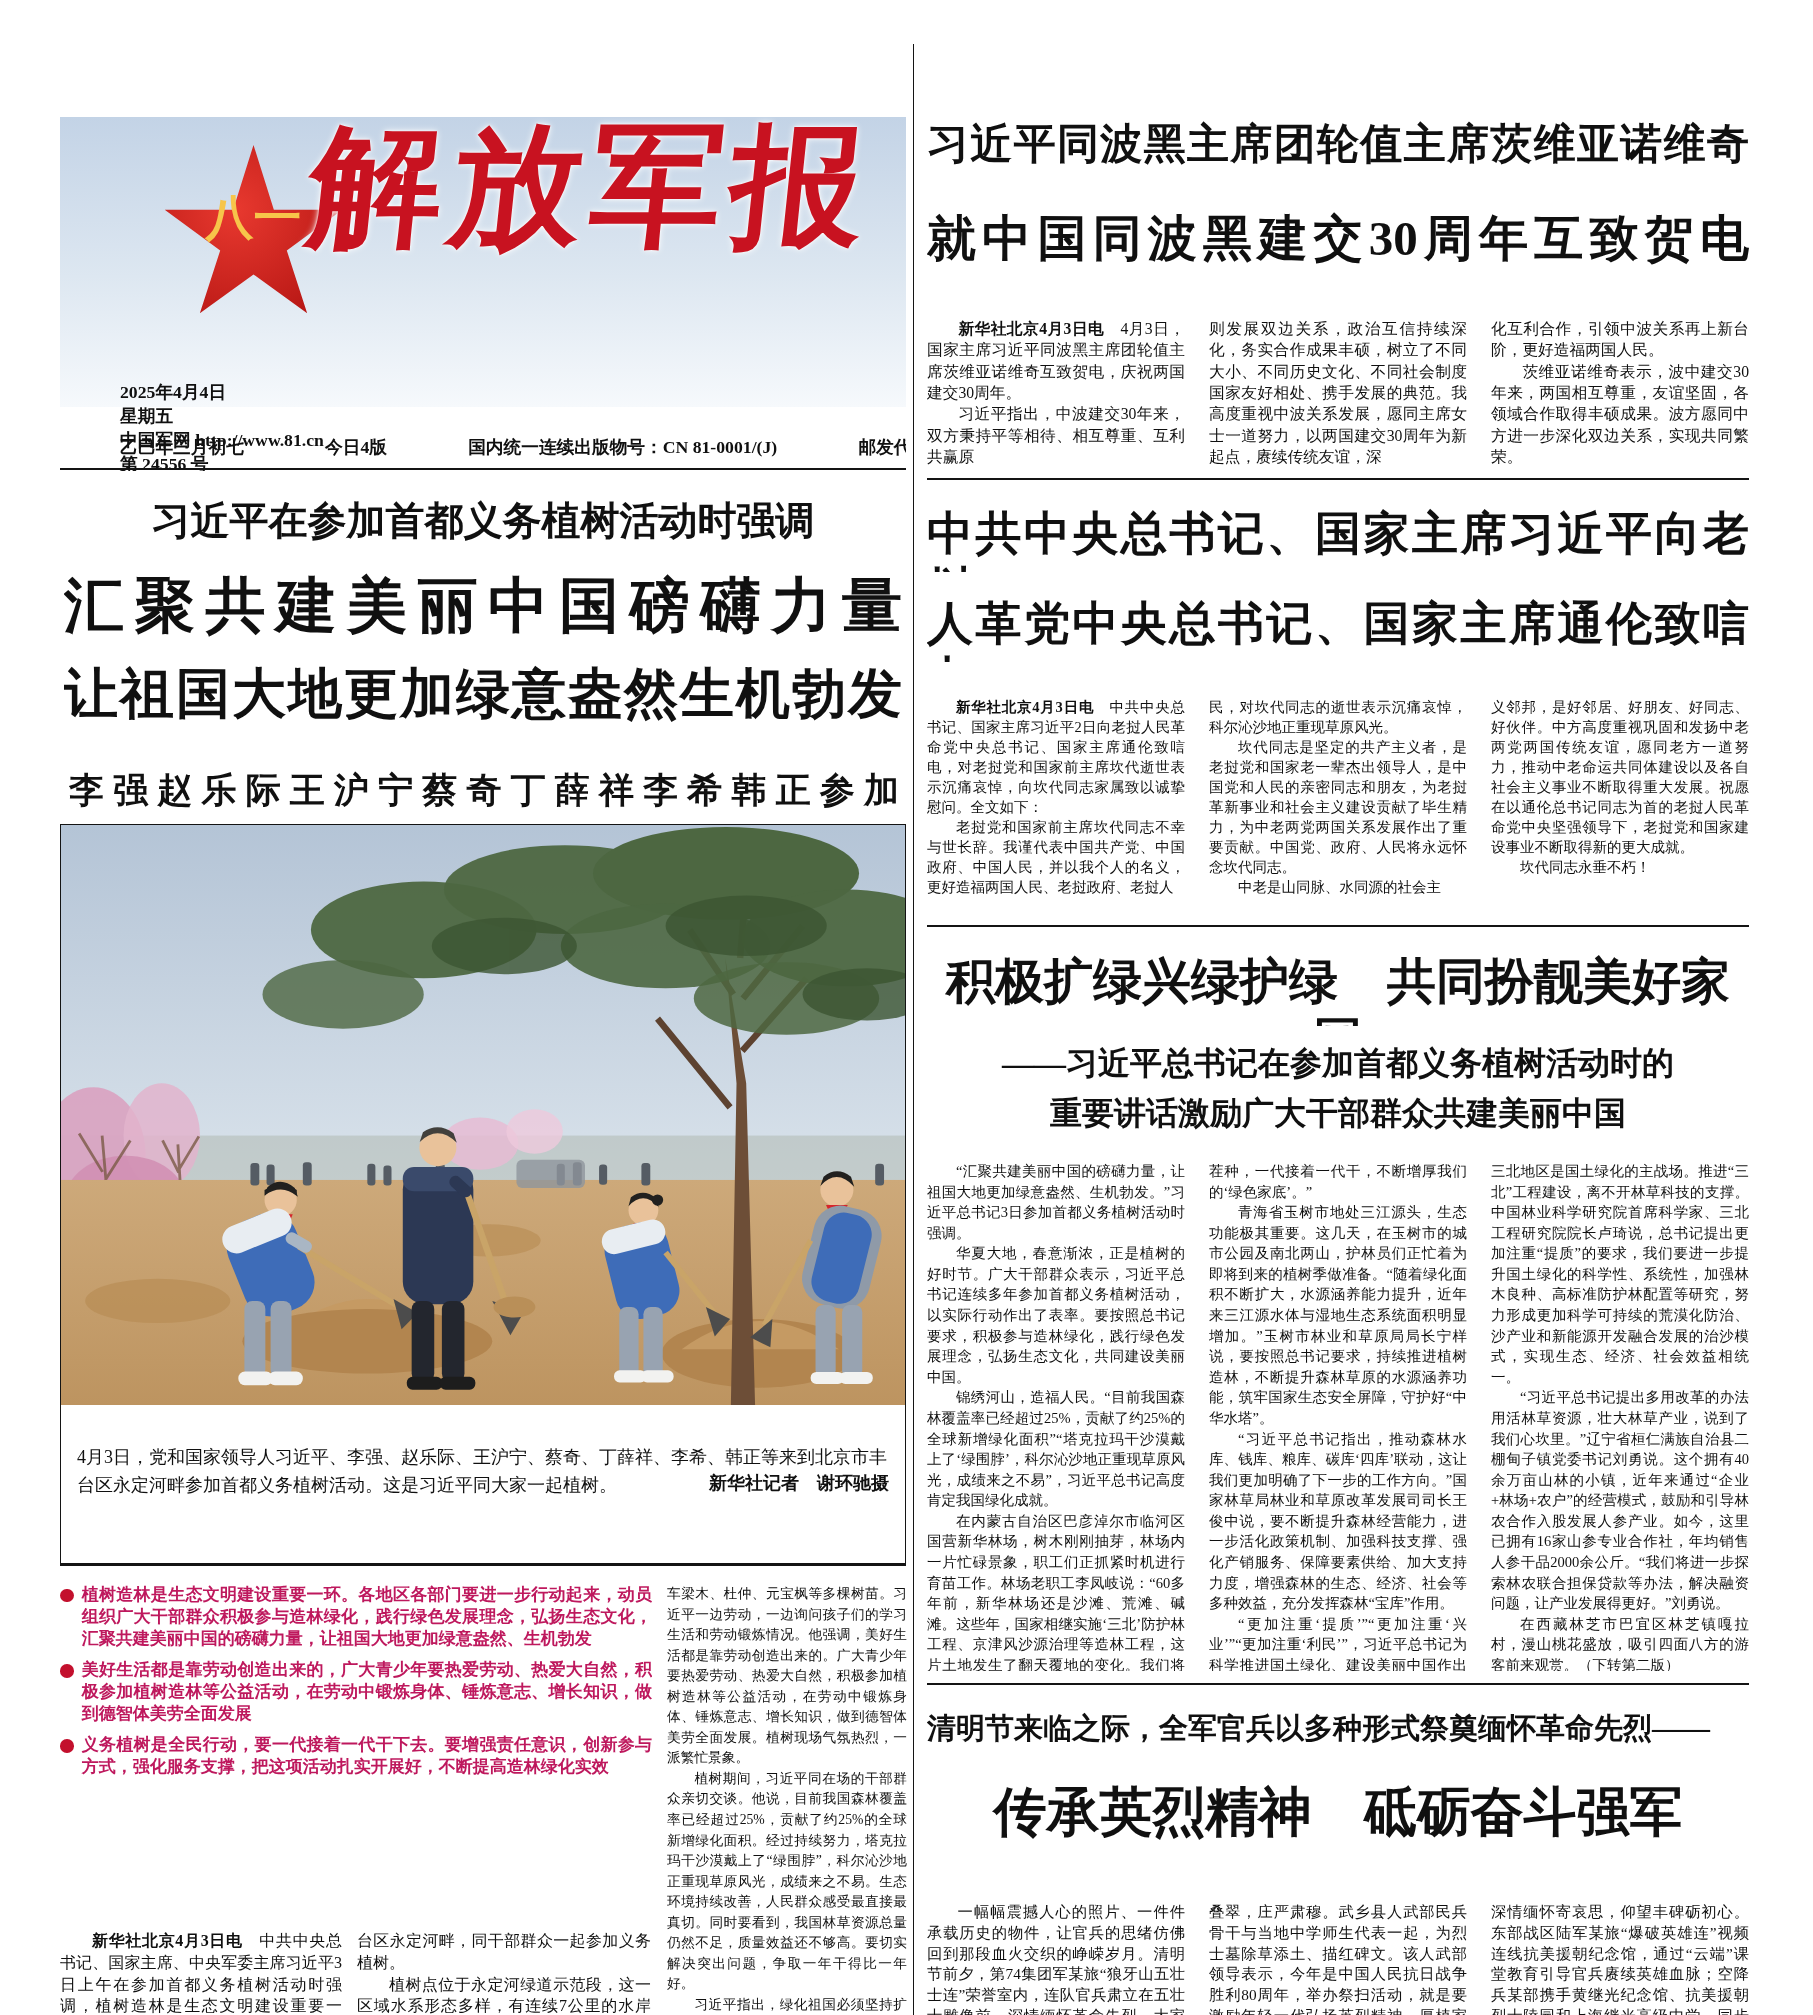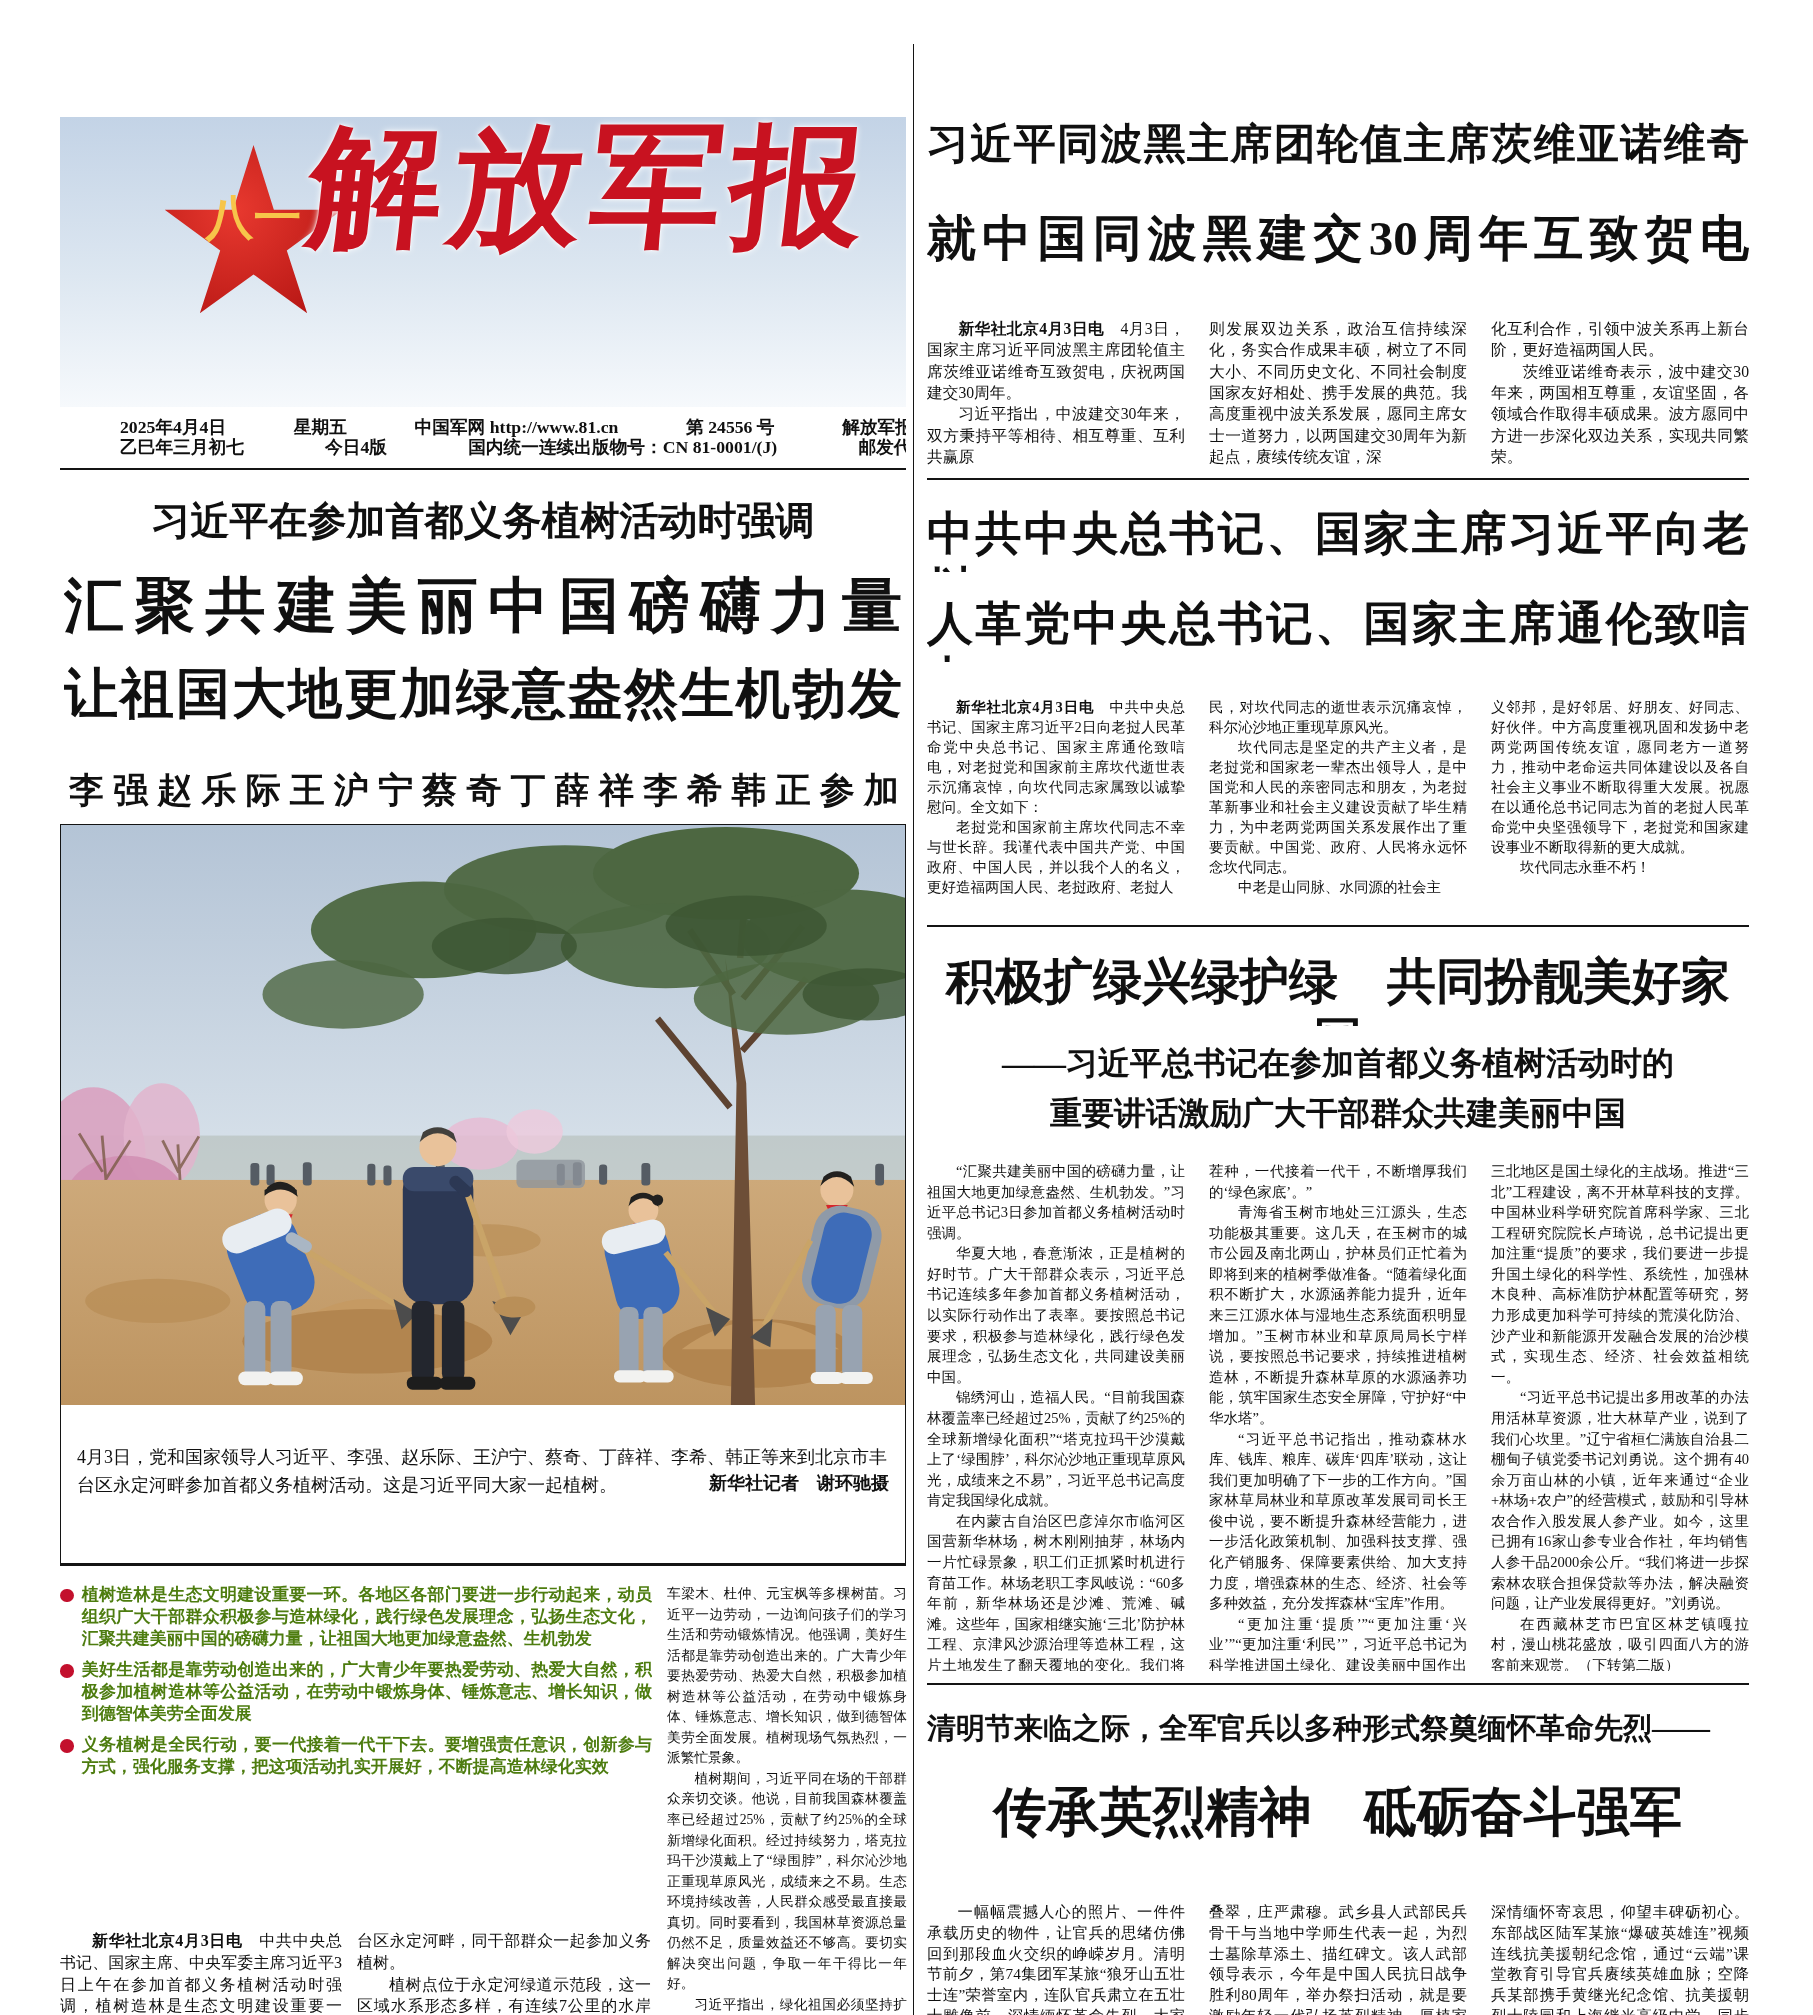--- a/index.html
+++ b/index.html
@@ -21,39 +21,39 @@
               text-shadow:0 0 7.3px #ffffff,0 0 2.4px #ffffff;}
   .star{position:absolute;left:101px;top:121px;width:185px;height:185px;}
   .star .shape{position:absolute;inset:0;background:radial-gradient(circle at 40% 35%,#e8392f,#a80c0c);
         clip-path:polygon(50% 0%,61% 35%,98% 35%,68% 57%,79% 91%,50% 70%,21% 91%,32% 57%,2% 35%,39% 35%);
         filter:drop-shadow(0 0 5.6px #ffffff);}
   .star .glyph{position:absolute;left:0;top:48px;width:100%;text-align:center;color:#f7c54a;
         font-weight:900;font-size:48px;line-height:1.05;font-family:"Liberation Sans","DejaVu Sans",sans-serif;}
   .infobar{position:absolute;left:60px;width:846px;display:flex;justify-content:space-between;
            font-size:17.7px;font-weight:700;color:#101010;white-space:nowrap;}
   
-  .bullet{display:flex;margin-bottom:8.9px;color:#4d7c0f;font-weight:700;font-size:17px;line-height:1.3;justify-content:flex-end;}
+  .bullet{display:flex;margin-bottom:8.9px;color:#be185d;font-weight:700;font-size:17px;line-height:1.3;justify-content:flex-end;}
   .bullet .dot{flex:0 0 auto;width:13.7px;height:13.7px;border-radius:50%;background:#c3102d;margin:4.8px 8px 0 0;}
   .bullet .btxt{text-align:justify;}
   .lead-b{font-weight:900;}
   .byline-b{font-weight:900;}
 </style>
 </head>
 <body>
 
 <div id="page">
 
   <div class="abs" style="left:60px;top:24px;width:846px;height:447px;">
     <div class="mast-bg"></div>
     <div class="star">
       <div class="shape"></div>
       <div class="glyph">八一</div>
     </div>
     <div class="mast-title">解放军报</div>
-    <div class="infobar" style="top:391px;">
+    <div class="infobar" style="top:356px;flex-direction:column;">
       <span>2025年4月4日</span>
       <span>星期五</span>
       <span>中国军网 http://www.81.cn</span>
       <span>第 24556 号</span>
       <span>解放军报社出版</span>
     </div>
     <div class="infobar" style="top:411px;">
       <span>乙巳年三月初七</span>
       <span>今日4版</span>
       <span>国内统一连续出版物号：CN 81-0001/(J)</span>

